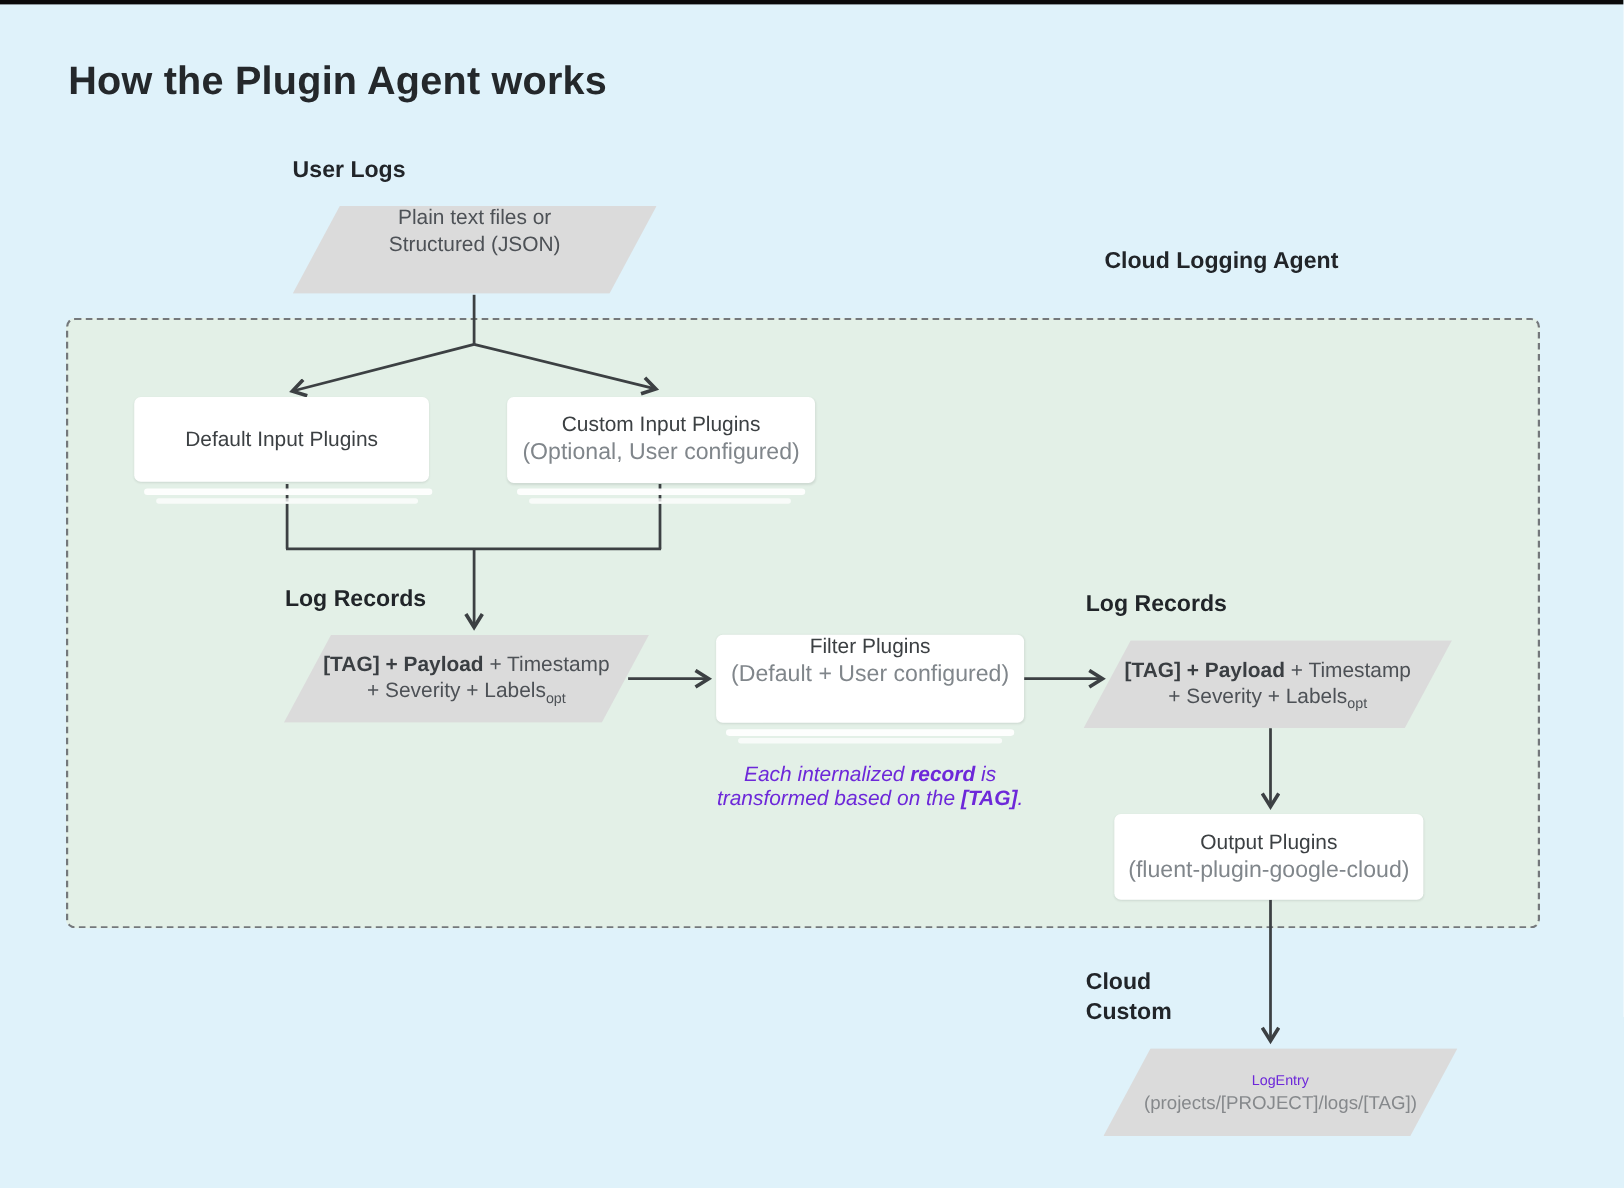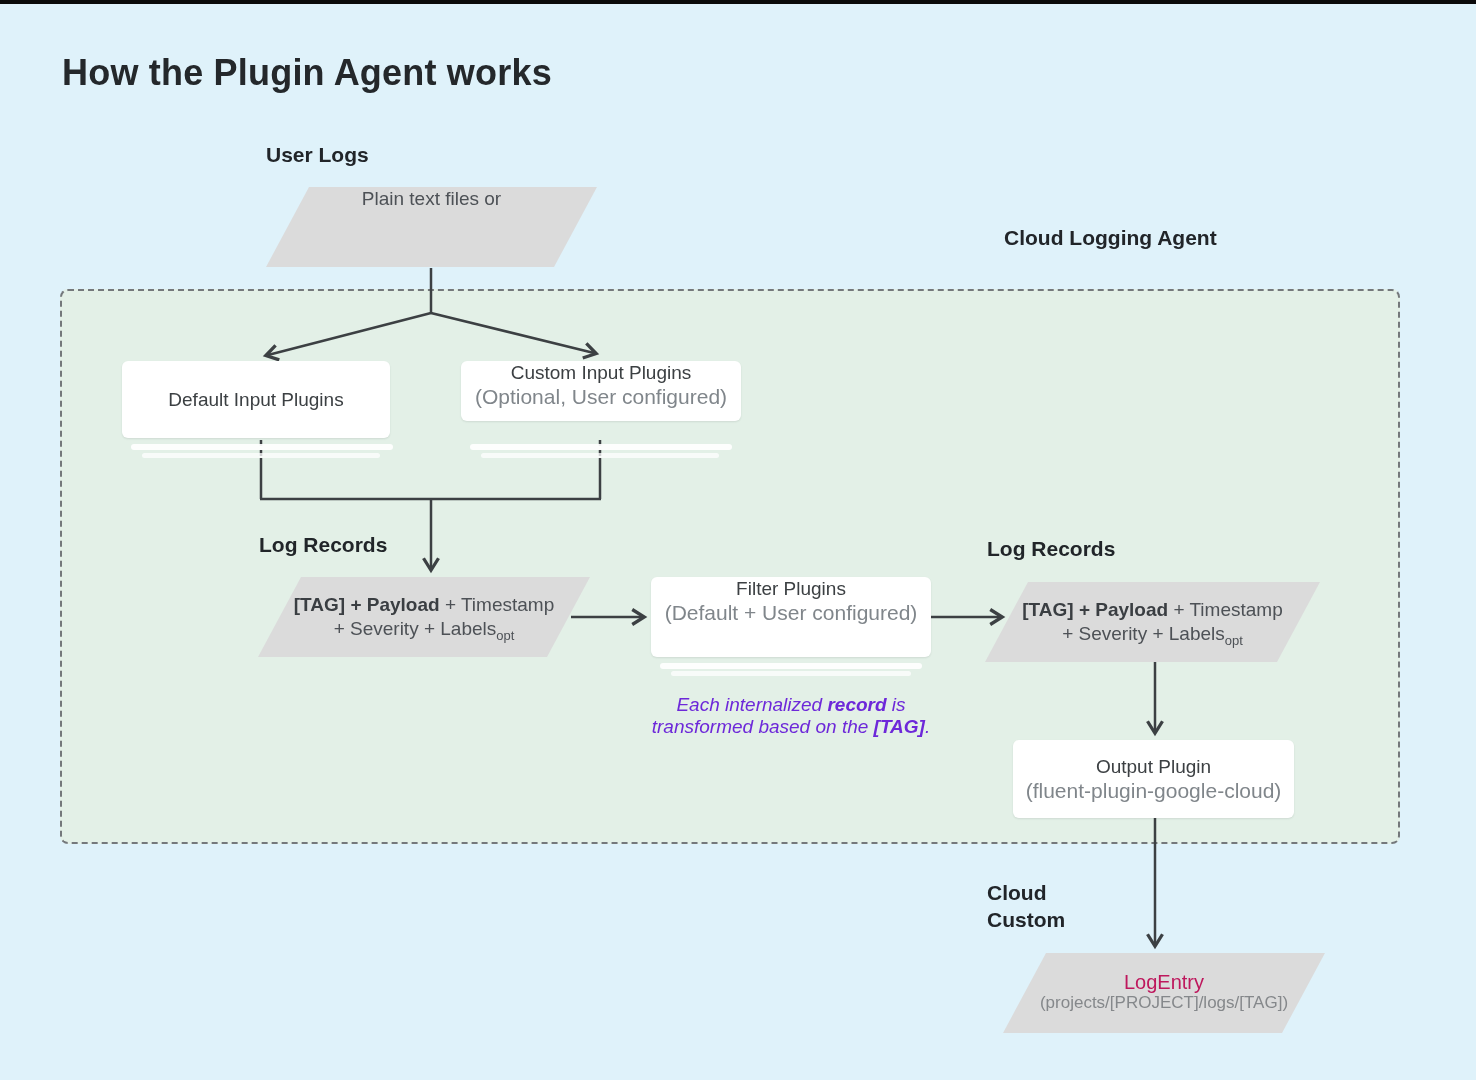--- a/index.html
+++ b/index.html
@@ -87,21 +87,21 @@
 
   .note {
     font-size: 19px;
     font-style: italic;
     color: #6d28d9;
     line-height: 22px;
     text-align: center;
   }
   .note .b { font-weight: 700; }
 
-  .logentry-title { color: #be185d; font-size: 20px; line-height: 22px; }
+  .logentry-title { color: #6d28d9; font-size: 13px; line-height: 22px; }
   .logentry-sub   { color: #85888B; font-size: 17px; line-height: 20px; }
 
   svg.wires {
     position: absolute;
     left: 0; top: 0;
     width: 1476px; height: 1080px;
     pointer-events: none;
   }
   svg.wires line, svg.wires path.wire {
     stroke: var(--arrow, #3C4043);
@@ -145,29 +145,30 @@
     <line x1="571" y1="617" x2="642" y2="617" marker-end="url(#arrow)"></line>
     <line x1="931" y1="617" x2="1000" y2="617" marker-end="url(#arrow)"></line>
 
     <line x1="1155" y1="662" x2="1155" y2="731" marker-end="url(#arrow)"></line>
 
     <line x1="1155" y1="818" x2="1155" y2="944" marker-end="url(#arrow)"></line>
   </svg>
 
   <div class="abs para" style="left:266px; top:187px; width:331px; height:80px; ">
     <div>Plain text files or</div>
+    <div>Structured (JSON)</div>
   </div>
 
   <div class="abs node" style="left:122px; top:361px; width:268px; height:77px; line-height:77px;">
     <span>Default Input Plugins</span>
   </div>
   <div class="stackbar stack1" style="left:131px; top:444px; width:262px;"></div>
   <div class="stackbar stack2" style="left:142px; top:453px; width:238px;"></div>
 
-  <div class="abs node" style="left:461px; top:361px; width:280px; height:60px; padding-top:0;">
+  <div class="abs node" style="left:461px; top:361px; width:280px; height:78px; padding-top:14px;">
     <div>Custom Input Plugins</div>
     <div class="subtitle">(Optional, User configured)</div>
   </div>
   <div class="stackbar stack1" style="left:470px; top:444px; width:262px;"></div>
   <div class="stackbar stack2" style="left:481px; top:453px; width:238px;"></div>
 
   <div class="abs zone-label" style="left:259px; top:531px;">Log Records</div>
   <div class="abs para" style="left:258px; top:577px; width:332px; height:80px; padding-top:16px;">
     <div><span class="b">[TAG] + Payload</span><span> + Timestamp</span></div>
     <div><span>+ Severity + Labels</span><sub>opt</sub></div>
@@ -185,21 +186,21 @@
     <div><span>transformed based on the </span><span class="b">[TAG]</span><span>.</span></div>
   </div>
 
   <div class="abs zone-label" style="left:987px; top:535px;">Log Records</div>
   <div class="abs para" style="left:985px; top:582px; width:335px; height:80px; padding-top:16px;">
     <div><span class="b">[TAG] + Payload</span><span> + Timestamp</span></div>
     <div><span>+ Severity + Labels</span><sub>opt</sub></div>
   </div>
 
   <div class="abs node" style="left:1013px; top:740px; width:281px; height:78px; padding-top:15px;">
-    <div>Output Plugin</div>
+    <div>Output Plugins</div>
     <div class="subtitle">(fluent-plugin-google-cloud)</div>
   </div>
 
   <div class="abs zone-label" style="left:987px; top:879px;">
     <div>Cloud</div>
     <div>Custom</div>
   </div>
 
   <div class="abs para" style="left:1003px; top:953px; width:322px; height:80px; padding-top:18px;">
     <div class="logentry-title">LogEntry</div>

